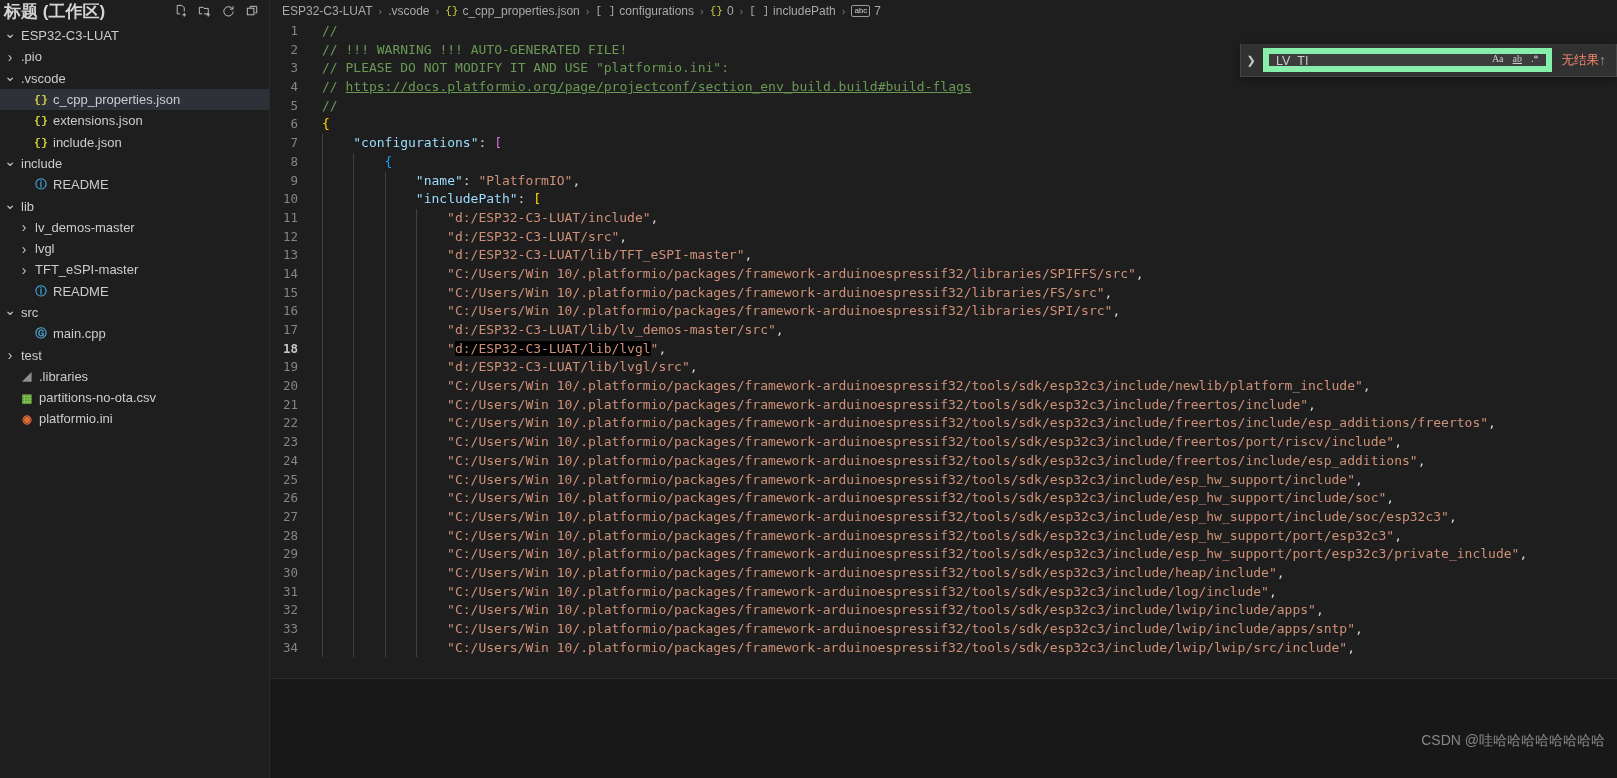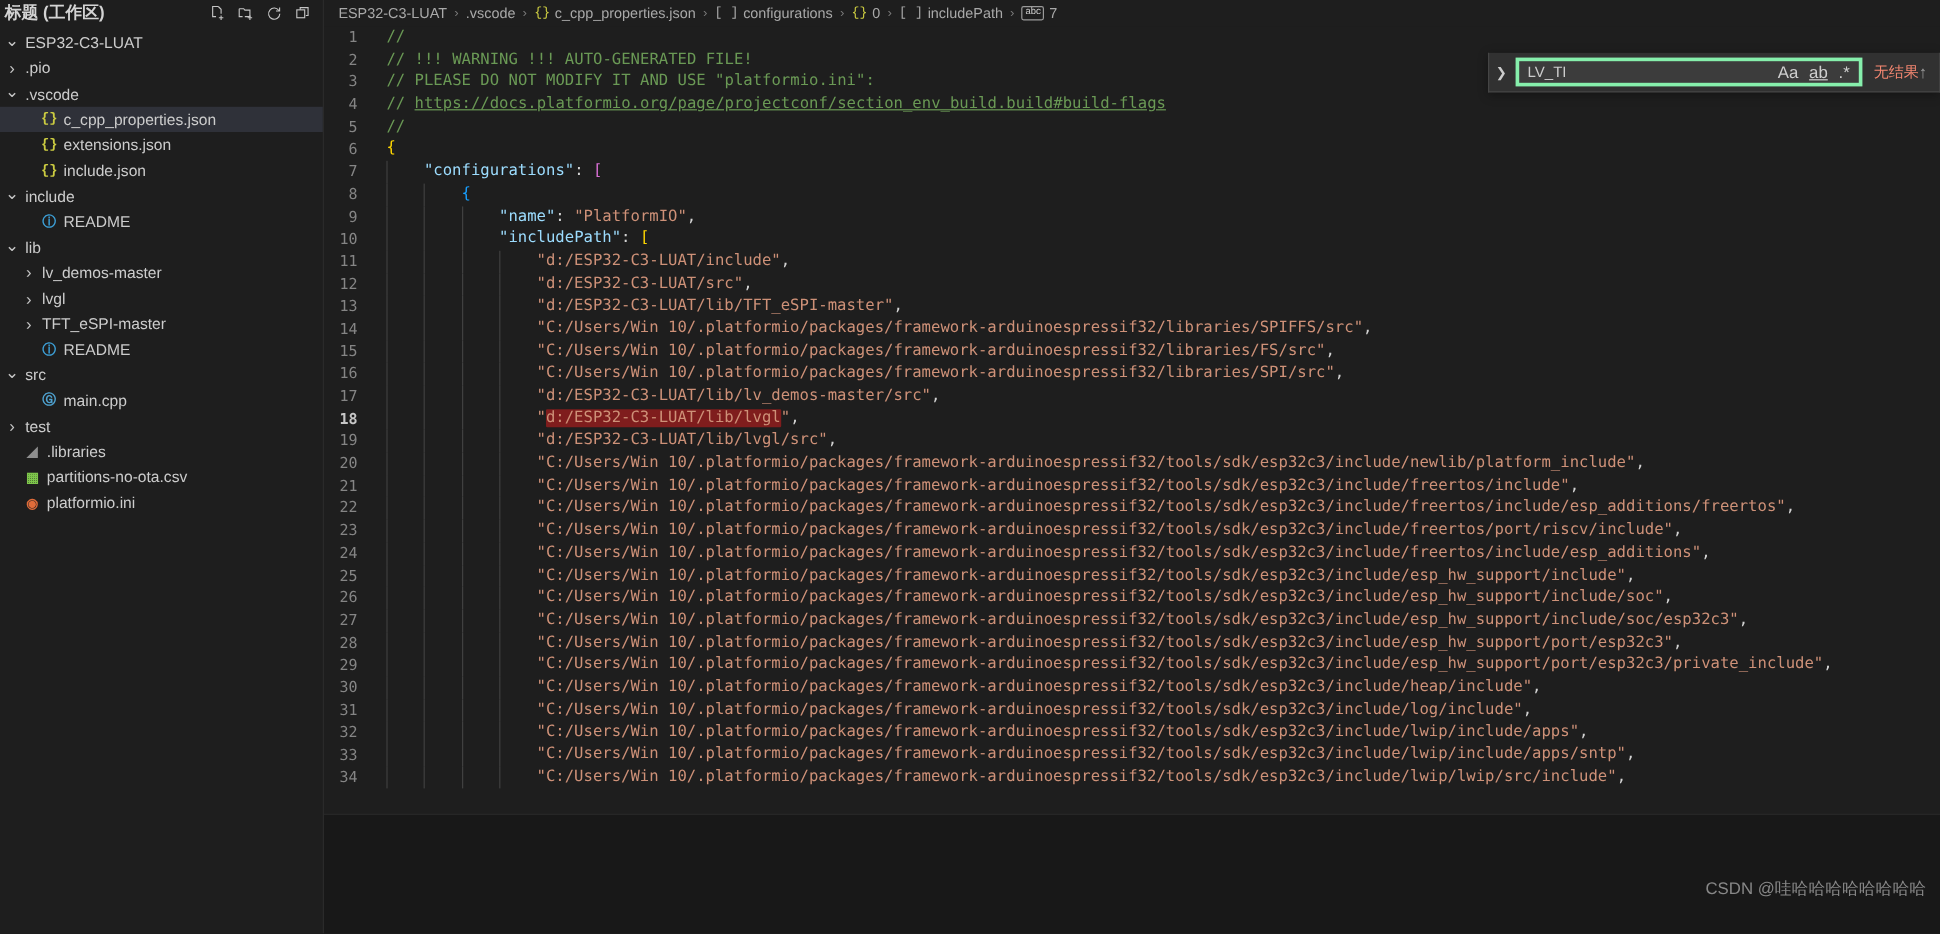--- a/index.html
+++ b/index.html
@@ -17,21 +17,21 @@
     background: #1e1e1e;
     border-right: 1px solid #2a2a2a;
     flex: 0 0 270px;
     position: relative;
   }
   .sb-header {
     height: 22px; display: flex; align-items: center;
     padding-left: 4px; color: #cfcfcf;
   }
   .sb-title {
-    font-size: 14px; font-weight: bold; color: #d4d4d4;
+    font-size: 17px; font-weight: bold; color: #d4d4d4;
     letter-spacing: 0px; white-space: nowrap; flex: 1;
   }
   .sb-actions { display: flex; gap: 9px; padding-right: 9px; align-items: center; }
   .sb-actions svg { display: block; }
 
   .tree { padding-top: 3px; font-size: 13px; color: #cccccc; }
   .row {
     height: 21.3px; display: flex; align-items: center;
     white-space: nowrap; cursor: pointer; position: relative;
   }
@@ -96,50 +96,50 @@
   .guide { position: absolute; top: 0; bottom: 0; width: 1px; background: #404040; }
   .ctext { position: relative; }
   .c-comment { color: #6A9955; }
   .c-link { color: #6A9955; text-decoration: underline; }
   .c-key { color: #9CDCFE; }
   .c-str { color: #CE9178; }
   .c-punc { color: #d4d4d4; }
   .c-brace-y { color: #FFD700; }
   .c-brace-p { color: #DA70D6; }
   .c-brace-b { color: #179FFF; }
-  .sel { background: #7f1d1d; border-radius: 1px; }
+  .sel { background: #000000; border-radius: 1px; }
 
   
   .find-widget {
     position: absolute; top: 22px; right: 0;
     width: 377px; height: 33px;
     background: #313131;
     border: 1px solid #454545;
     border-top: none;
     display: flex; align-items: center;
     box-shadow: 0 2px 8px rgba(0,0,0,0.35);
     z-index: 40;
   }
   .fw-toggle {
     width: 20px; display: flex; align-items: center; justify-content: center;
     color: #cccccc; font-size: 11px; cursor: pointer;
   }
   .fw-input {
     flex: 1; height: 24px; background: #3c3c3c;
-    border: 3px solid #86efac; margin-left: 2px;
-    display: flex; align-items: center; padding: 0 4px 0 7px;
+    border: 6px solid #86efac; margin-left: 2px;
+    display: flex; align-items: flex-start; padding: 0 4px 0 7px;
   }
   .fw-val {
     flex: 1; color: #cccccc; font-size: 12.5px;
     font-family: "Liberation Sans", sans-serif;
   }
   .fw-icons { display: flex; gap: 9px; align-items: center; padding-right: 3px; }
   .fw-ic {
-    color: #cfcfcf; font-size: 14px; cursor: pointer;
-    font-family: Liberation Sans, sans-serif; line-height: 1;
+    color: #cfcfcf; font-size: 10px; cursor: pointer;
+    font-family: Liberation Serif, serif; line-height: 1;
   }
   .fw-result {
     color: #f48771; font-size: 12.5px; padding-left: 10px;
     font-family: "Liberation Sans", sans-serif; white-space: nowrap;
   }
   .fw-up { margin-left: auto; padding-right: 10px; color: #9a9a9a; font-size: 14px; cursor: pointer; }
 
   
   .panel {
     height: 100px; flex: 0 0 100px;

